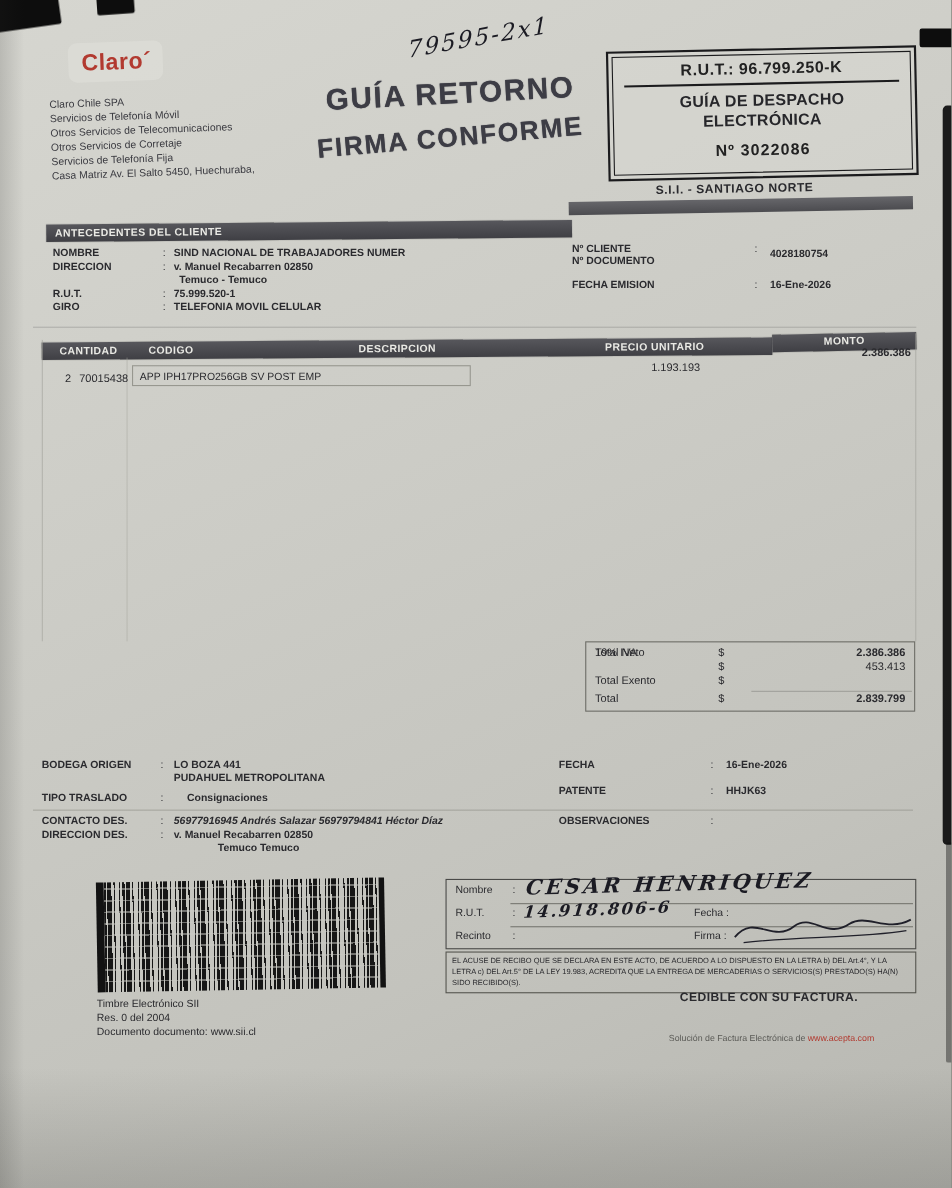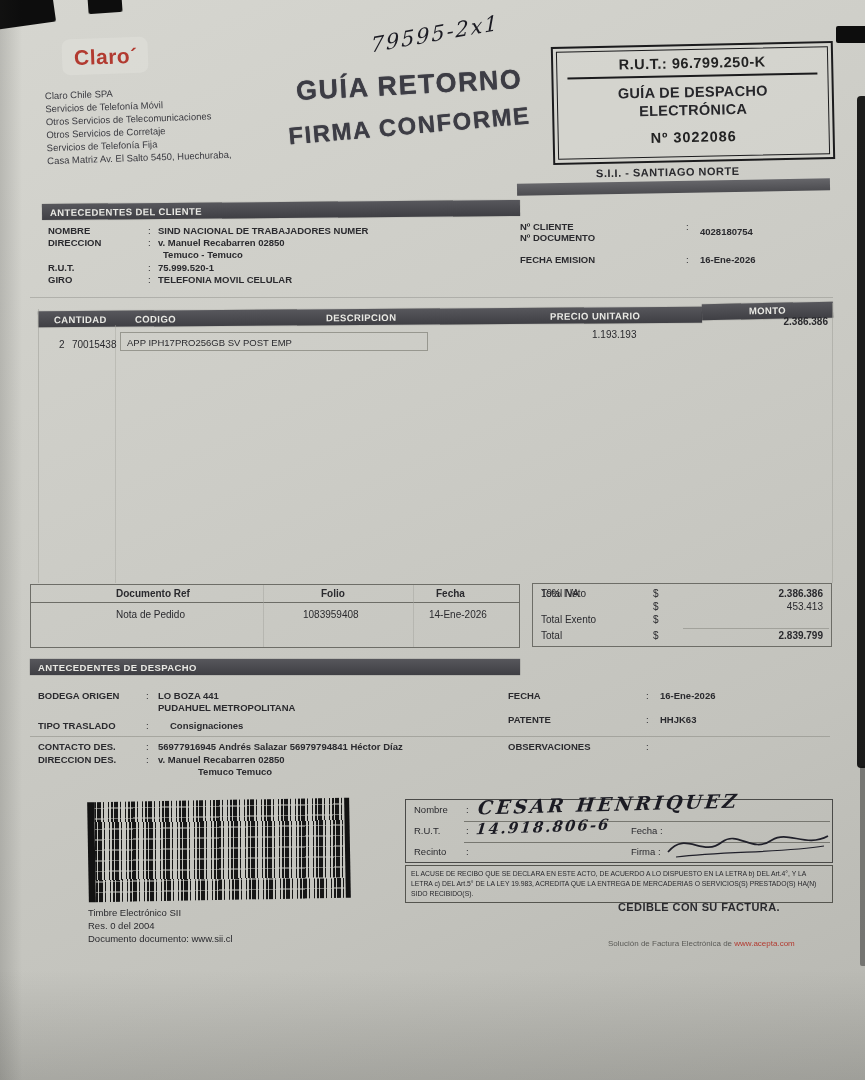--- a/index.html
+++ b/index.html
@@ -158,54 +158,40 @@
   <div class="vline" style="left:115px;top:325px;height:258px;opacity:.45;"></div>
 
   <span class="t b f10" style="left:740px;top:316px;width:88px;text-align:right;">2.386.386</span>
   <span class="t f10" style="left:592px;top:329px;">1.193.193</span>
   <span class="t f10" style="left:59px;top:339px;">2</span>
   <span class="t f10" style="left:72px;top:339px;">70015438</span>
   <div style="position:absolute;left:120px;top:332px;width:308px;height:19px;border:1px solid #97978f;">
     <span class="t f9" style="left:6px;top:4px;">APP IPH17PRO256GB SV POST EMP</span>
   </div>
 
-  <div class="box" style="left:30px;top:584px;width:490px;height:64px;">
-    <span class="t b f10" style="left:85px;top:3px;">Documento Ref</span>
-    <span class="t b f10" style="left:290px;top:3px;">Folio</span>
-    <span class="t b f10" style="left:405px;top:3px;">Fecha</span>
-    <div class="hline" style="left:0;top:17px;width:100%;background:#6d6d67;"></div>
-    <div class="vline" style="left:232px;top:0;height:100%;opacity:.5;"></div>
-    <div class="vline" style="left:382px;top:0;height:100%;opacity:.5;"></div>
-    <span class="t f10" style="left:85px;top:24px;">Nota de Pedido</span>
-    <span class="t f10" style="left:272px;top:24px;">1083959408</span>
-    <span class="t f10" style="left:398px;top:24px;">14-Ene-2026</span>
-  </div>
 
   <div class="box" style="left:532px;top:583px;width:300px;height:64px;">
     <span class="t f10" style="left:8px;top:4px;">Total Neto</span>
     <span class="t f10" style="left:120px;top:4px;">$</span>
     <span class="t b f10" style="right:8px;top:4px;width:120px;text-align:right;">2.386.386</span>
 
     <span class="t f10" style="left:8px;top:4px;text-align:center;">19% IVA</span>
     <span class="t f10" style="left:120px;top:17px;">$</span>
     <span class="t f10" style="right:8px;top:17px;width:120px;text-align:right;">453.413</span>
 
     <span class="t f10" style="left:8px;top:30px;">Total Exento</span>
     <span class="t f10" style="left:120px;top:30px;">$</span>
     <span class="t f10" style="right:8px;top:30px;width:120px;text-align:right;"></span>
 
     <div class="hline" style="left:150px;top:44px;width:146px;opacity:.6;"></div>
     <span class="t f10" style="left:8px;top:46px;">Total</span>
     <span class="t f10" style="left:120px;top:46px;">$</span>
     <span class="t b f10" style="right:8px;top:46px;width:120px;text-align:right;">2.839.799</span>
   </div>
 
-  <div class="bar" style="left:30px;top:659px;width:490px;height:16px;">
-    <span>ANTECEDENTES DE DESPACHO</span>
-  </div>
 
   <span class="t b f9" style="left:38px;top:690px;">BODEGA ORIGEN</span>
   <span class="t f9" style="left:146px;top:690px;">:</span>
   <span class="t b f9" style="left:158px;top:690px;">LO BOZA 441</span>
   <span class="t b f9" style="left:158px;top:702px;">PUDAHUEL  METROPOLITANA</span>
 
   <span class="t b f9" style="left:38px;top:720px;">TIPO TRASLADO</span>
   <span class="t f9" style="left:146px;top:720px;">:</span>
   <span class="t b f9" style="left:170px;top:720px;">Consignaciones</span>
 
@@ -214,21 +200,21 @@
   <span class="t b f9" style="left:660px;top:690px;">16-Ene-2026</span>
 
   <span class="t b f9" style="left:508px;top:714px;">PATENTE</span>
   <span class="t f9" style="left:646px;top:714px;">:</span>
   <span class="t b f9" style="left:660px;top:714px;">HHJK63</span>
 
   <div class="hline" style="left:30px;top:736px;width:800px;opacity:.55;"></div>
 
   <span class="t b f9" style="left:38px;top:741px;">CONTACTO DES.</span>
   <span class="t f9" style="left:146px;top:741px;">:</span>
-  <span class="t b f9" style="left:158px;top:741px;">56977916945 Andrés Salazar 56979794841 Héctor Díaz</span>
+  <span class="t b f9" style="left:158px;top:741px;font-style:italic;">56977916945 Andrés Salazar 56979794841 Héctor Díaz</span>
 
   <span class="t b f9" style="left:508px;top:741px;">OBSERVACIONES</span>
   <span class="t f9" style="left:646px;top:741px;">:</span>
 
   <span class="t b f9" style="left:38px;top:754px;">DIRECCION DES.</span>
   <span class="t f9" style="left:146px;top:754px;">:</span>
   <span class="t b f9" style="left:158px;top:754px;">v. Manuel Recabarren 02850</span>
   <span class="t b f9" style="left:158px;top:766px;margin-left:40px;">Temuco  Temuco</span>
 
   <div class="pdf417"></div>

